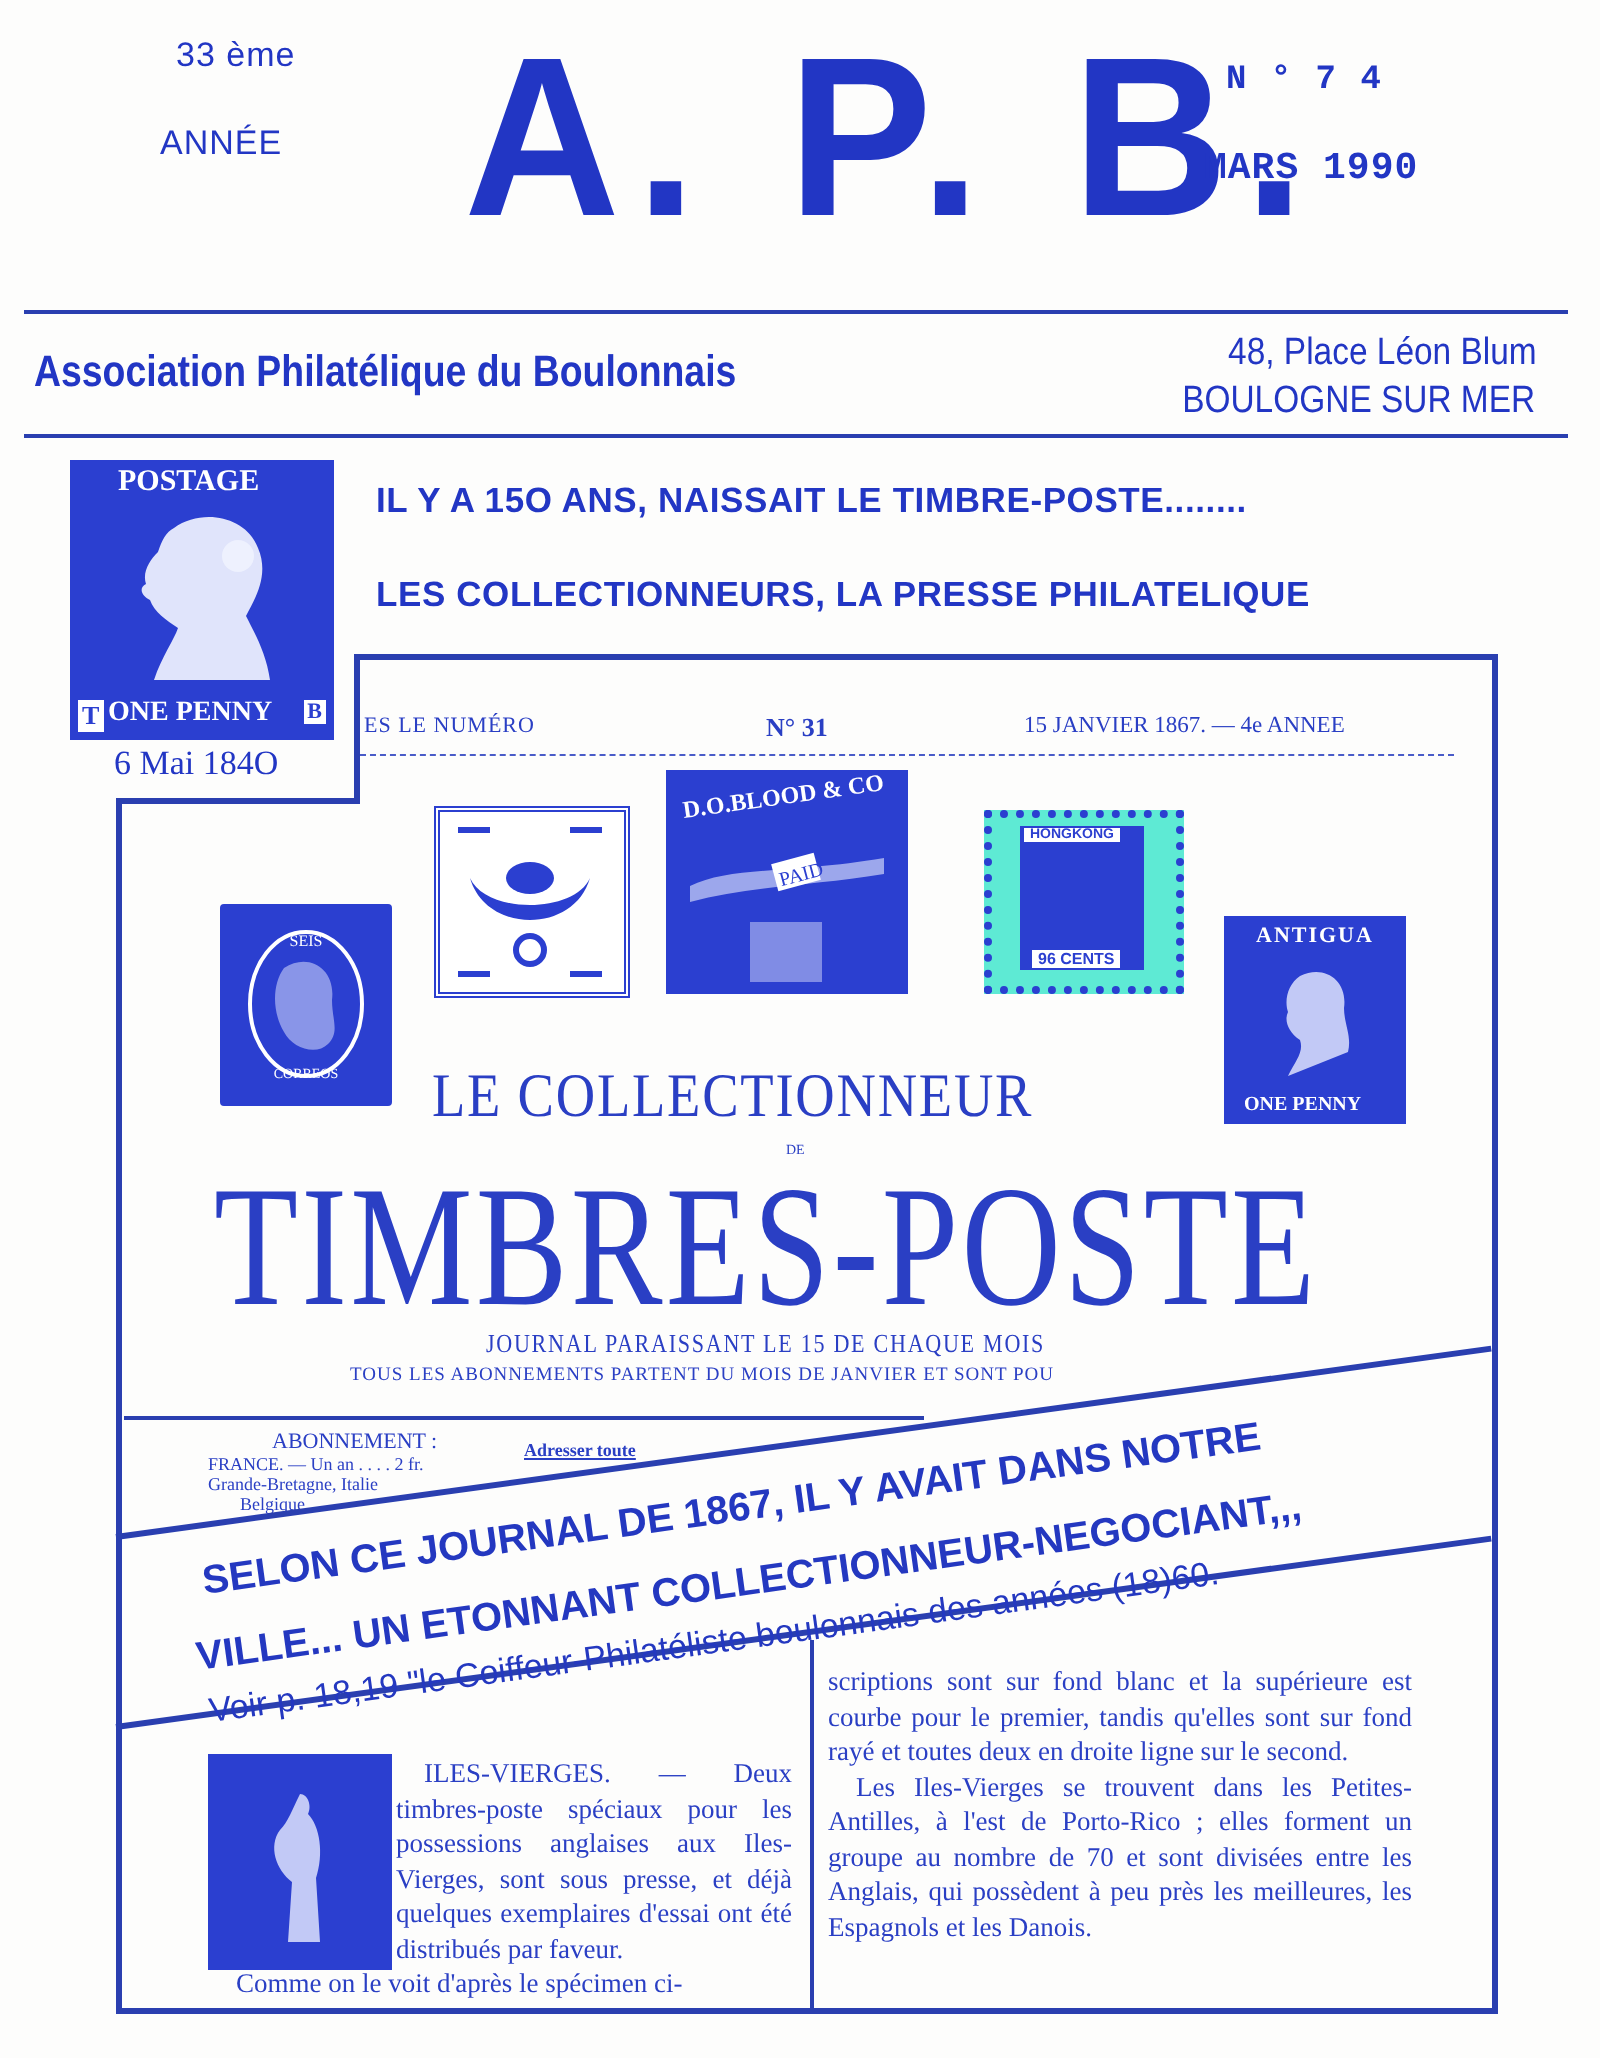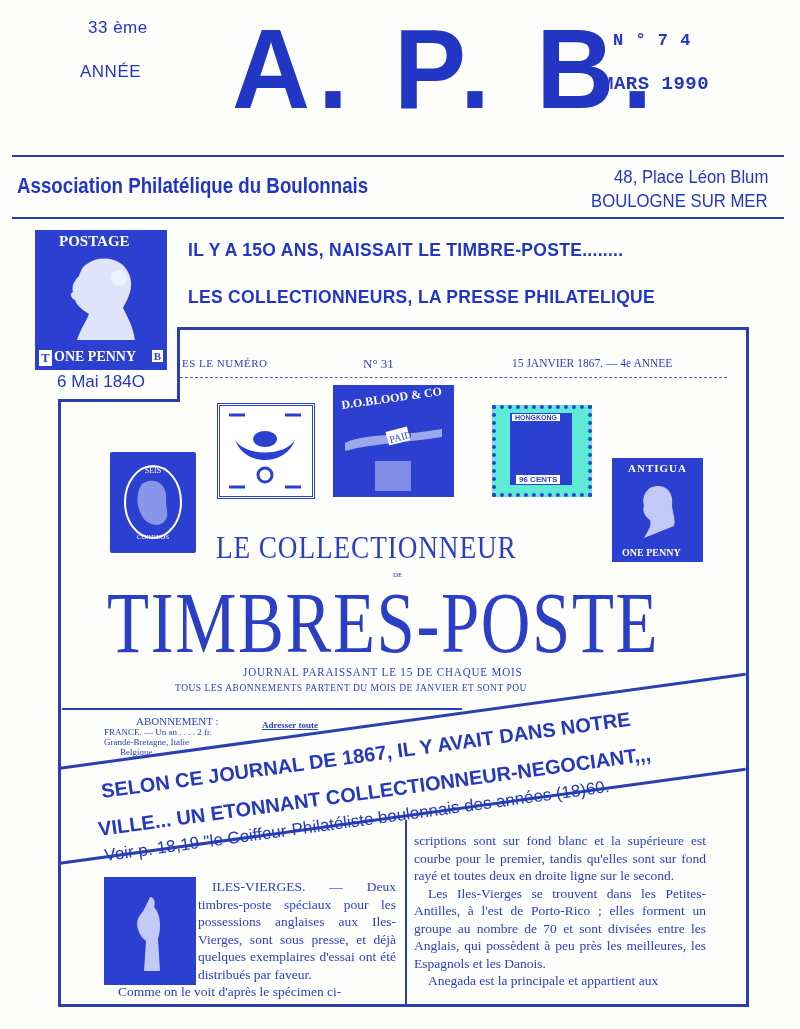--- a/index.html
+++ b/index.html
@@ -3,21 +3,21 @@
   <meta charset="utf-8">
   <style>
     html, body { margin:0; padding:0; }
     body {
       width:800px; height:1029px; position:relative; overflow:hidden;
       background:#fdfdfc; color:#2438c0;
       font-family:"Liberation Sans", sans-serif;
     }
     .abs { position:absolute; }
     .blue { color:#2236c4; }
-    .sans { font-family:Liberation Sans, sans-serif; }
+    .sans { font-family:Liberation Serif, serif; }
     .hr { position:absolute; left:12px; width:772px; height:2px; background:#2a3fb0; }
 
     
     .year { font-size:17px; letter-spacing:0.5px; }
     .apb { font-size:108px; font-weight:bold; letter-spacing:8px; line-height:1; transform:scaleY(1.05); transform-origin:top left; }
     .issue { font-size:17px; font-weight:bold; letter-spacing:1px;font-family:Liberation Mono, monospace; }
     .assoc { font-size:22px; font-weight:bold; transform:scaleX(0.85); transform-origin:left; white-space:nowrap; }
     .addr { font-size:19px; text-align:right; transform:scaleX(0.88); transform-origin:right; white-space:nowrap; }
 
     .headline { font-size:17.5px; font-weight:bold; letter-spacing:0.3px; white-space:nowrap; }
@@ -66,21 +66,21 @@
 <div class="abs sans blue" style="left:57px;top:372px;font-size:17px;">6 Mai 184O</div>
 
 <div class="abs" style="left:177px;top:327px;width:571px;height:3px;background:#2a3fb0;"></div>
 <div class="abs" style="left:177px;top:327px;width:3px;height:75px;background:#2a3fb0;"></div>
 <div class="abs" style="left:58px;top:399px;width:122px;height:3px;background:#2a3fb0;"></div>
 <div class="abs" style="left:58px;top:399px;width:3px;height:608px;background:#2a3fb0;"></div>
 <div class="abs" style="left:746px;top:327px;width:3px;height:680px;background:#2a3fb0;"></div>
 <div class="abs" style="left:58px;top:1004px;width:691px;height:3px;background:#2a3fb0;"></div>
 
 <div class="abs old" style="left:182px;top:357px;font-size:11px;letter-spacing:0.5px;">ES LE NUMÉRO</div>
-<div class="abs old" style="left:363px;top:356px;font-size:13px;">N° 31</div>
+<div class="abs old" style="left:383px;top:356px;font-size:13px;font-weight:bold;">N° 31</div>
 <div class="abs old" style="left:512px;top:357px;font-size:11.5px;">15 JANVIER 1867. — 4e ANNEE</div>
 <div class="abs" style="left:180px;top:377px;width:547px;height:1px;border-top:1px dashed #4a5cc8;"></div>
 
 <div class="abs stamp" style="left:110px;top:452px;width:82px;height:97px;border-radius:2px;">
   <svg class="abs" style="left:8px;top:8px;" width="66" height="80" viewBox="0 0 66 80">
     <ellipse cx="33" cy="40" rx="28" ry="36" fill="none" stroke="#fff" stroke-width="2"></ellipse>
     <path d="M22 22 C34 14 48 22 46 38 C46 48 50 54 44 60 C38 66 26 62 22 54 C16 44 16 30 22 22 Z" fill="#e8ecff" opacity="0.5"></path>
     <text x="33" y="11" fill="#fff" font-size="8" text-anchor="middle" font-family="Liberation Serif, serif">SEIS</text>
     <text x="33" y="77" fill="#fff" font-size="7" text-anchor="middle" font-family="Liberation Serif, serif">CORREOS</text>
   </svg>
@@ -146,14 +146,13 @@
 <div class="abs col-text" style="left:198px;top:878px;width:198px;">
   <p><span style="font-variant:small-caps;">ILES-VIERGES.</span> <span>— Deux timbres-poste spéciaux pour les possessions anglaises aux Iles-Vierges, sont sous presse, et déjà quelques exemplaires d'essai ont été distribués par faveur.</span></p>
 </div>
 <div class="abs col-text" style="left:118px;top:983px;width:280px;">
   <p style="text-indent:0;">Comme on le voit d'après le spécimen ci-</p>
 </div>
 
 <div class="abs col-text" style="left:414px;top:832px;width:292px;">
   <p style="text-indent:0;">scriptions sont sur fond blanc et la supérieure est courbe pour le premier, tandis qu'elles sont sur fond rayé et toutes deux en droite ligne sur le second.</p>
   <p>Les Iles-Vierges se trouvent dans les Petites-Antilles, à l'est de Porto-Rico ; elles forment un groupe au nombre de 70 et sont divisées entre les Anglais, qui possèdent à peu près les meilleures, les Espagnols et les Danois.</p>
-  <p>Anegada est la principale et appartient aux</p>
 </div>
 
 </body></html>

